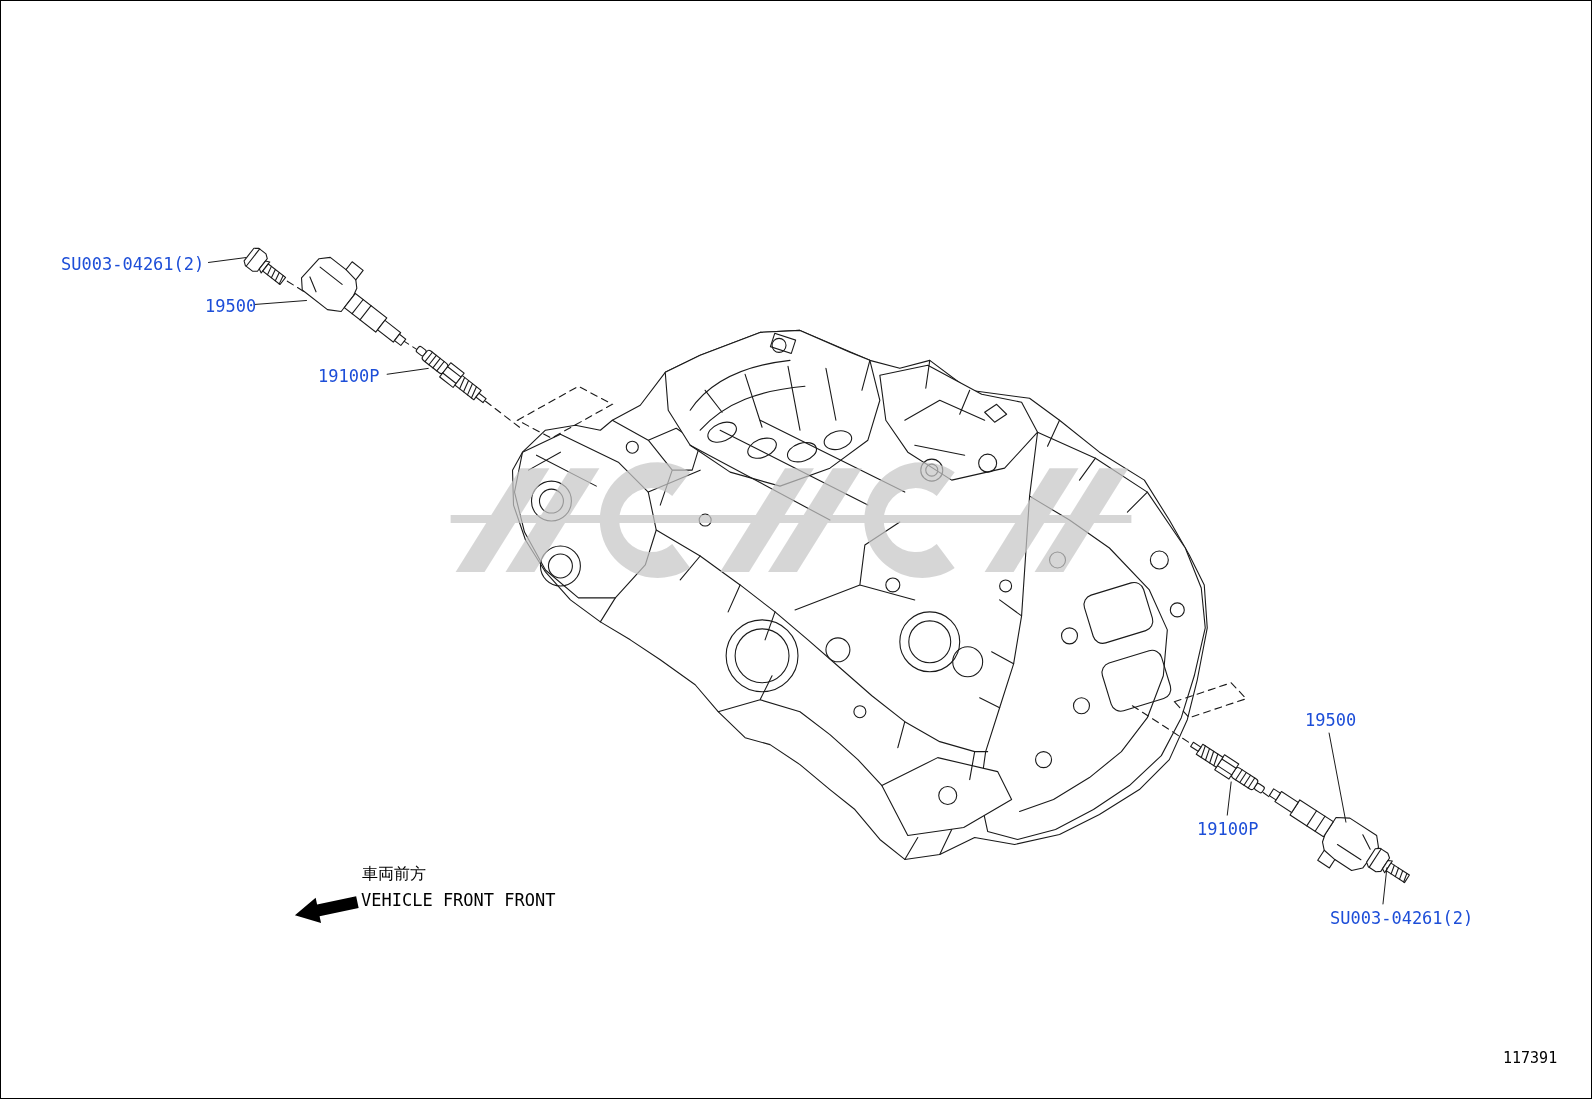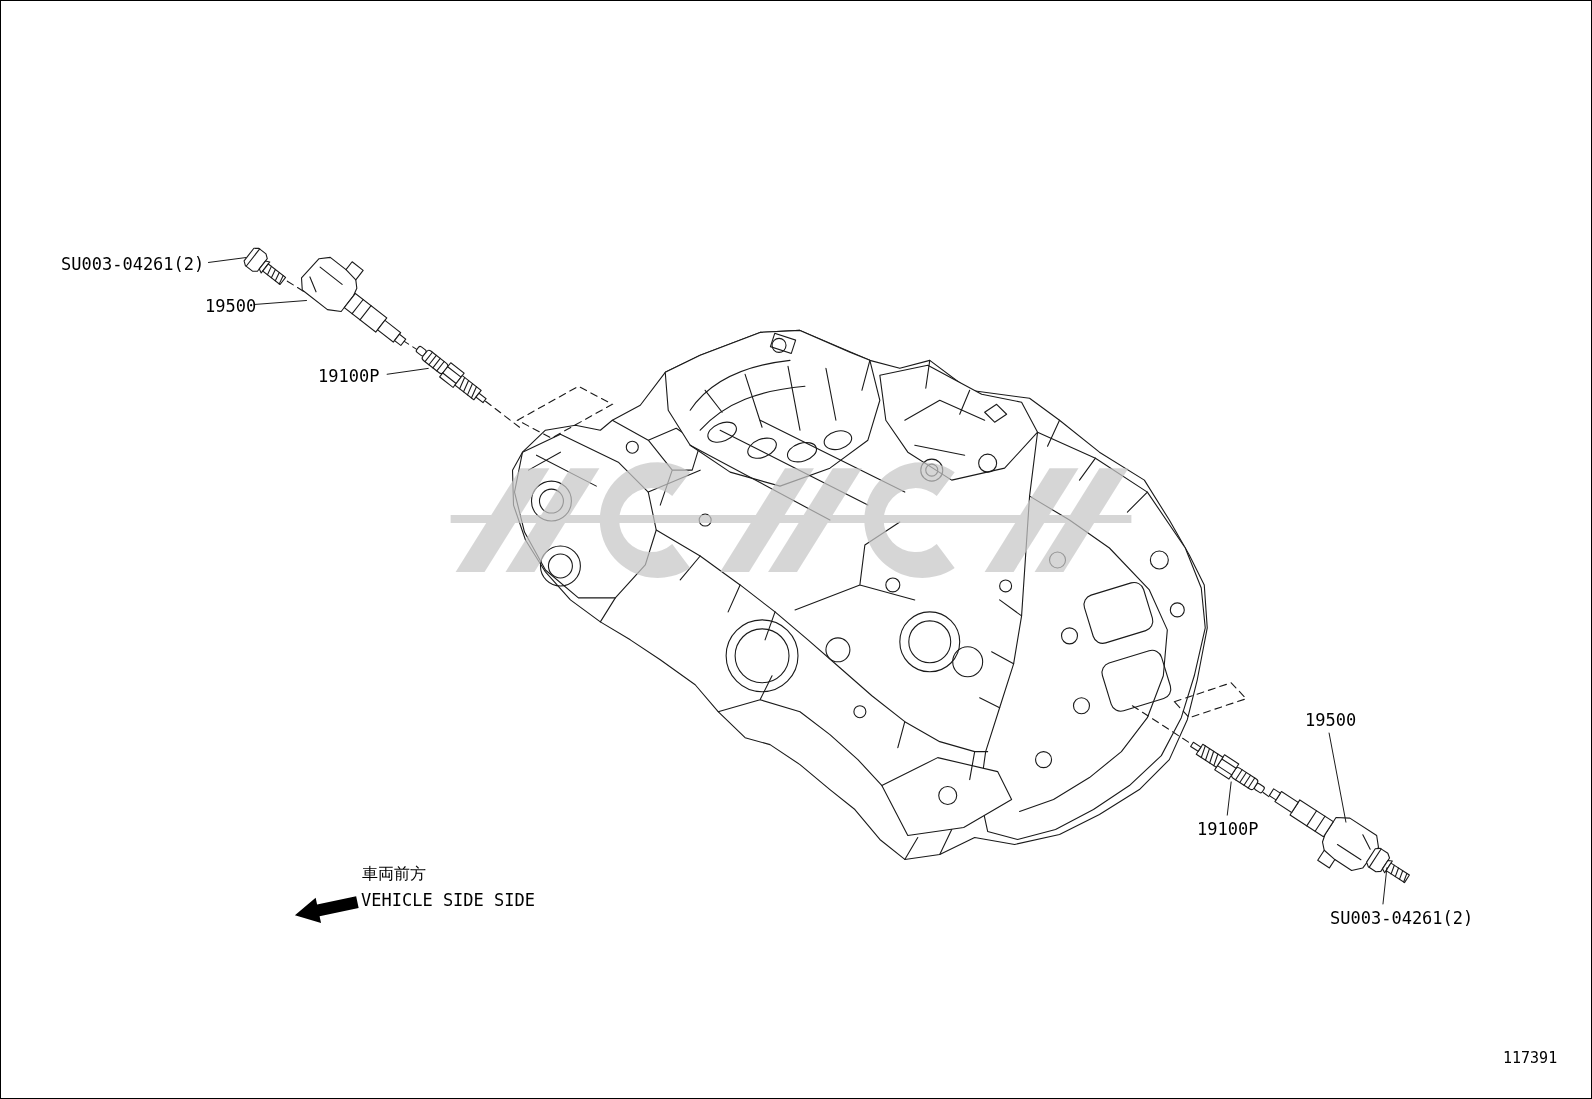--- a/index.html
+++ b/index.html
@@ -13,21 +13,21 @@
     overflow:hidden;
     font-family:"DejaVu Sans Mono","Liberation Mono",monospace;
     color:#000;
   }
   .art { position:absolute; left:0; top:0; width:100%; height:100%; }
   .lbl {
     position:absolute;
     font-size:17px;
     line-height:20px;
     white-space:pre;
-    color:#000000;
+    color:#1d4ed8;
   }
   .footer-code {
     position:absolute;
     left:1502px;
     top:1048px;
     font-size:15px;
   }
   .front-jp { position:absolute; left:361px; top:863px; font-size:16px; font-family:Liberation Mono, monospace; }
   .front-en { position:absolute; left:360px; top:889px; font-size:17px; }
 </style>
@@ -176,17 +176,17 @@
 
   <span class="lbl" style="left:317px; top:365px;">19100P</span>
 
   <span class="lbl" style="left:1304px; top:709px;">19500</span>
 
   <span class="lbl" style="left:1196px; top:818px;">19100P</span>
 
   <span class="lbl" style="left:1329px; top:907px;">SU003-04261(2)</span>
 
   <span class="front-jp">車両前方</span>
-  <span class="front-en">VEHICLE SIDE SIDE</span>
+  <span class="front-en">VEHICLE FRONT FRONT</span>
 
   <span class="footer-code">117391</span>
 
 </div>
 
 </body></html>

